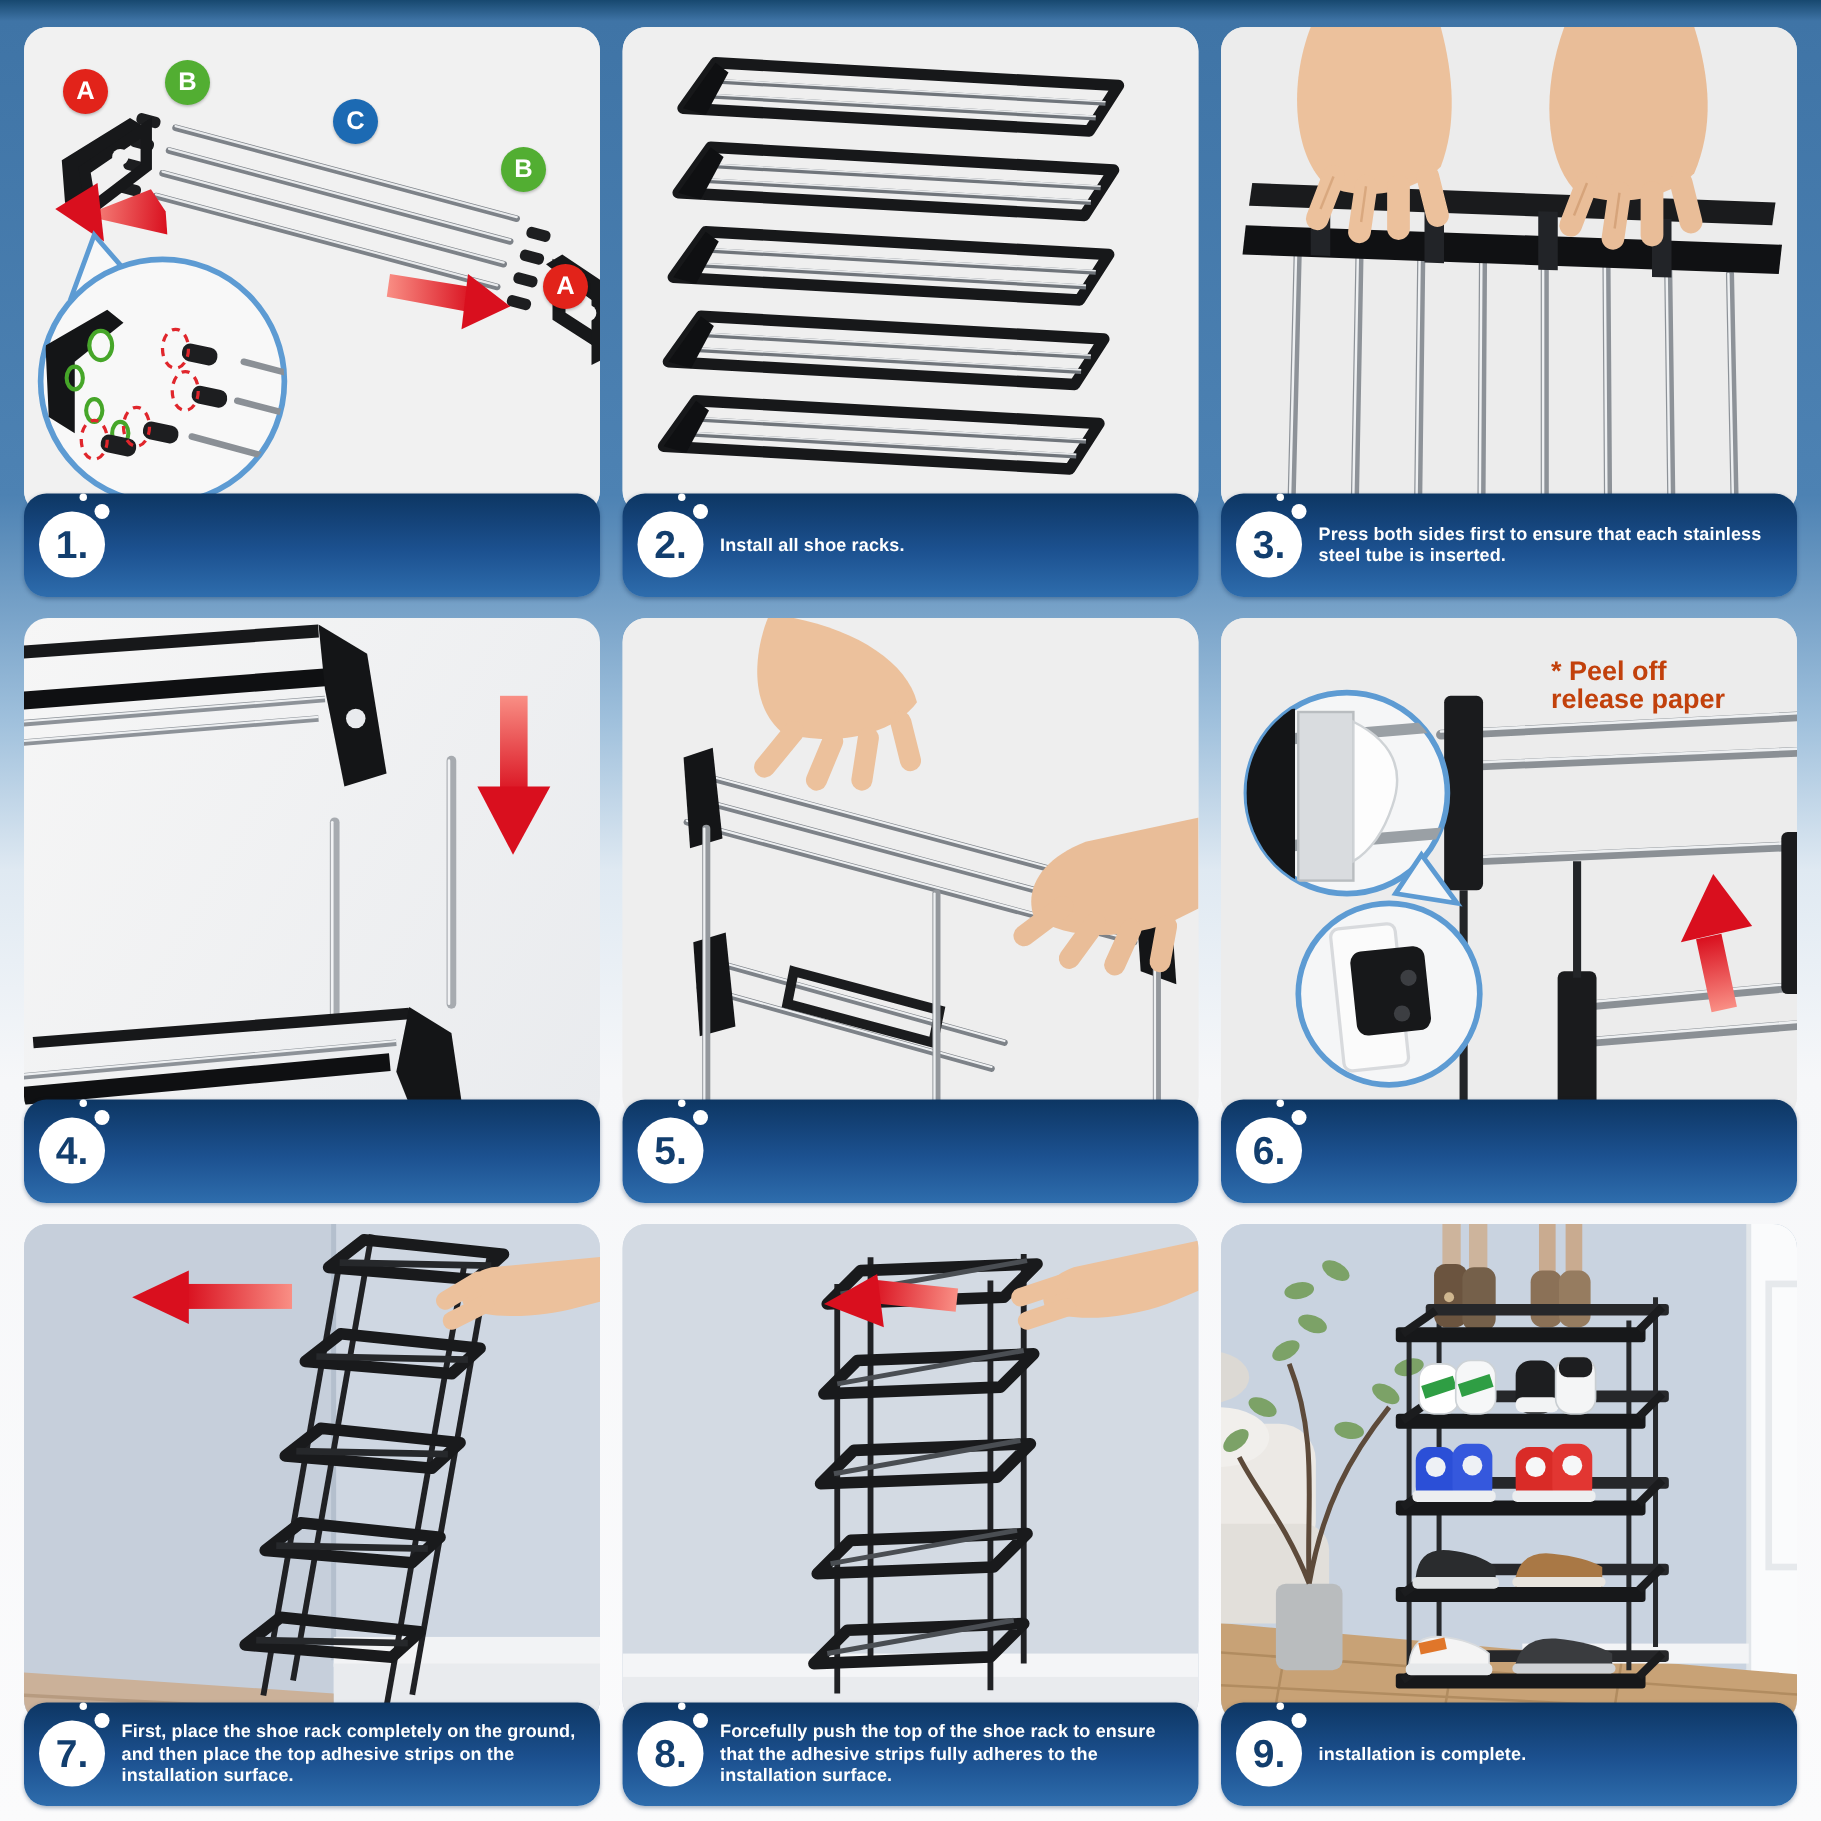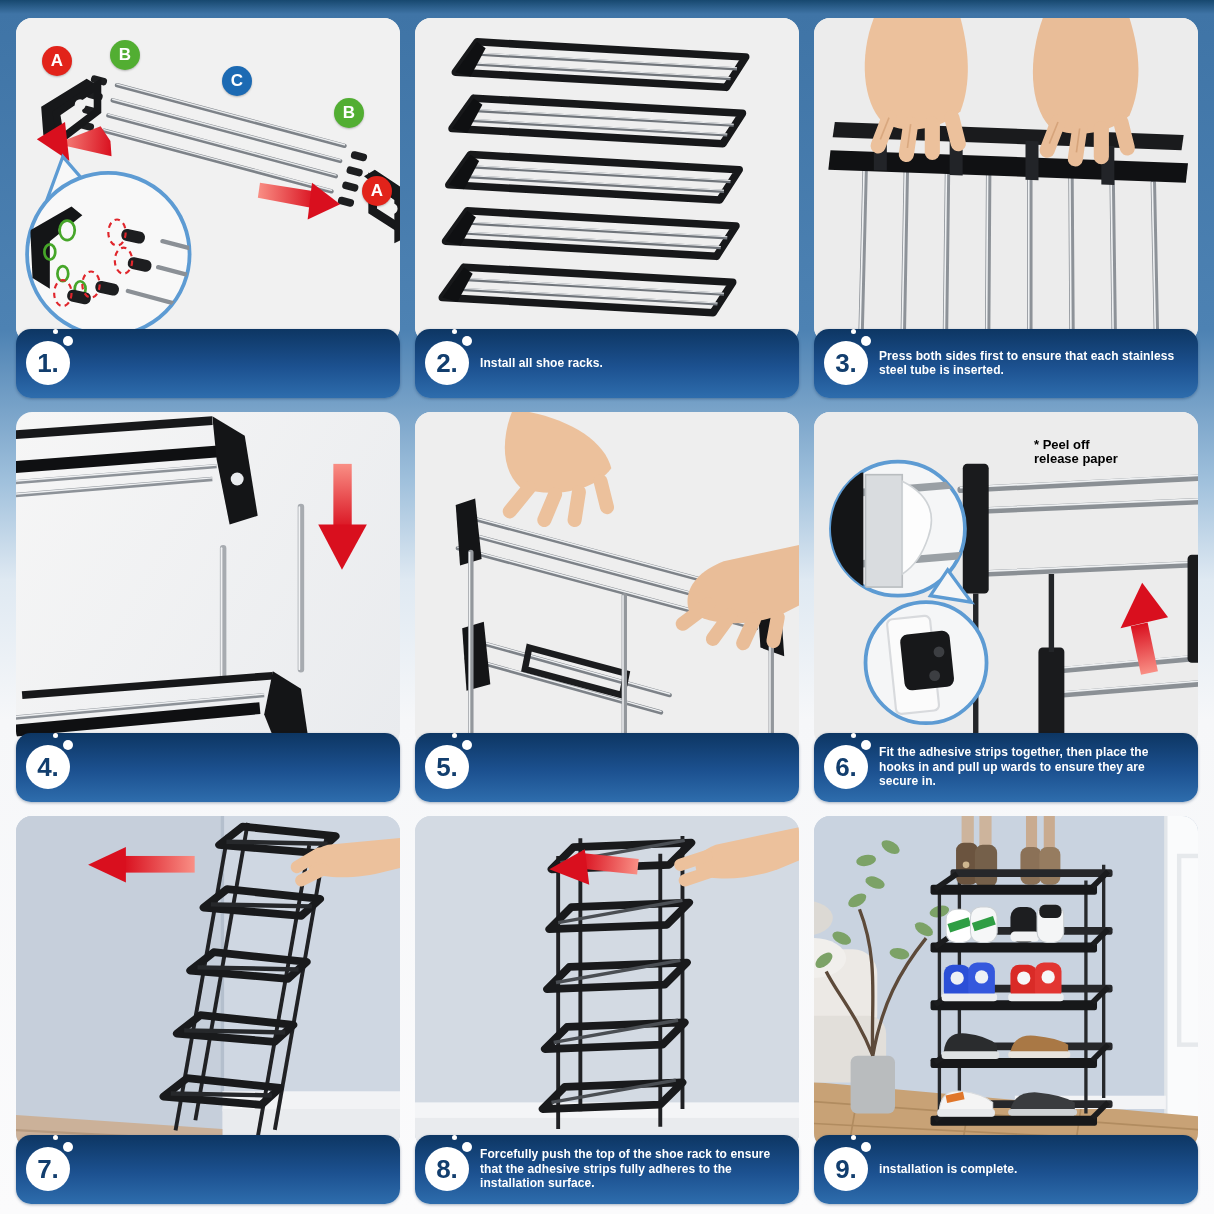--- a/index.html
+++ b/index.html
@@ -42,21 +42,21 @@
     position:absolute;width:30px;height:30px;border-radius:50%;
     color:#fff;font-weight:bold;font-size:17px;
     display:flex;align-items:center;justify-content:center;z-index:3;
     box-shadow:0 1px 2px rgba(0,0,0,.25);
   }
   .label-red{background:#e2231a;}
   .label-green{background:#52ae32;}
   .label-blue{background:#1c6ab3;}
   .peel-note{
     position:absolute;top:26px;left:220px;z-index:3;
-    color:#000000;font-weight:bold;font-size:13px;line-height:1.05;
+    color:#c2410c;font-weight:bold;font-size:18px;line-height:1.05;
   }
 </style>
 </head>
 <body>
 
 <div class="page">
 
   <div class="panel">
     <div class="panel-image">
       <span class="part-label label-red" style="top:28px;left:26px;">A</span>
@@ -481,21 +481,20 @@
           </g>
         </g>
       </svg>
     </div>
     <div class="caption">
       <div class="step-badge">
         <span>6.</span>
         <span class="dot-lg"></span>
         <span class="dot-sm"></span>
       </div>
-      <div class="caption-text">Fit the adhesive strips together, then place the hooks in and pull up wards to ensure they are secure in.</div>
     </div>
   </div>
 
   <div class="panel">
     <div class="panel-image" style="background:#cfd7e2;">
       <svg viewBox="0 0 384 300" preserveAspectRatio="xMidYMid slice">
         <defs>
           <linearGradient id="redg7" x1="1" y1="0" x2="0" y2="0">
             <stop offset="0" stop-color="#f98f85"></stop>
               <stop offset="1" stop-color="#d90f1e"></stop>
@@ -544,20 +543,21 @@
           <polygon points="118,28 118,60 84,44" fill="#d90f1e"></polygon>
         </g>
       </svg>
     </div>
     <div class="caption">
       <div class="step-badge">
         <span>7.</span>
         <span class="dot-lg"></span>
         <span class="dot-sm"></span>
       </div>
+      <div class="caption-text">First, place the shoe rack completely on the ground, and then place the top adhesive strips on the installation surface.</div>
     </div>
   </div>
 
   <div class="panel">
     <div class="panel-image" style="background:#d3dae3;">
       <svg viewBox="0 0 384 300" preserveAspectRatio="xMidYMid slice">
         <defs>
           <linearGradient id="redg8" x1="1" y1="0" x2="0" y2="0">
             <stop offset="0" stop-color="#f98f85"></stop>
               <stop offset="1" stop-color="#d90f1e"></stop>

